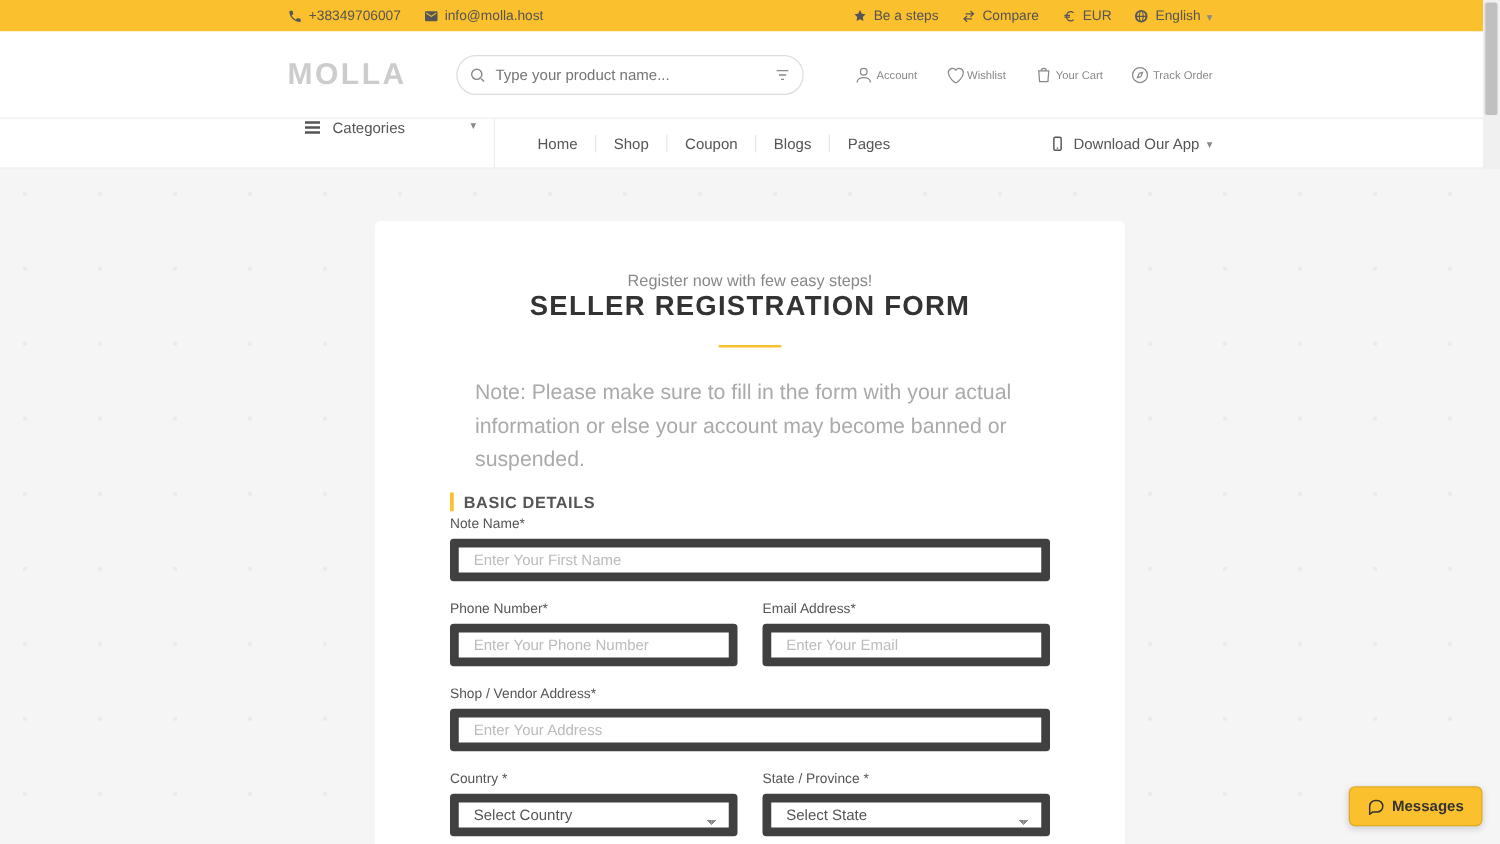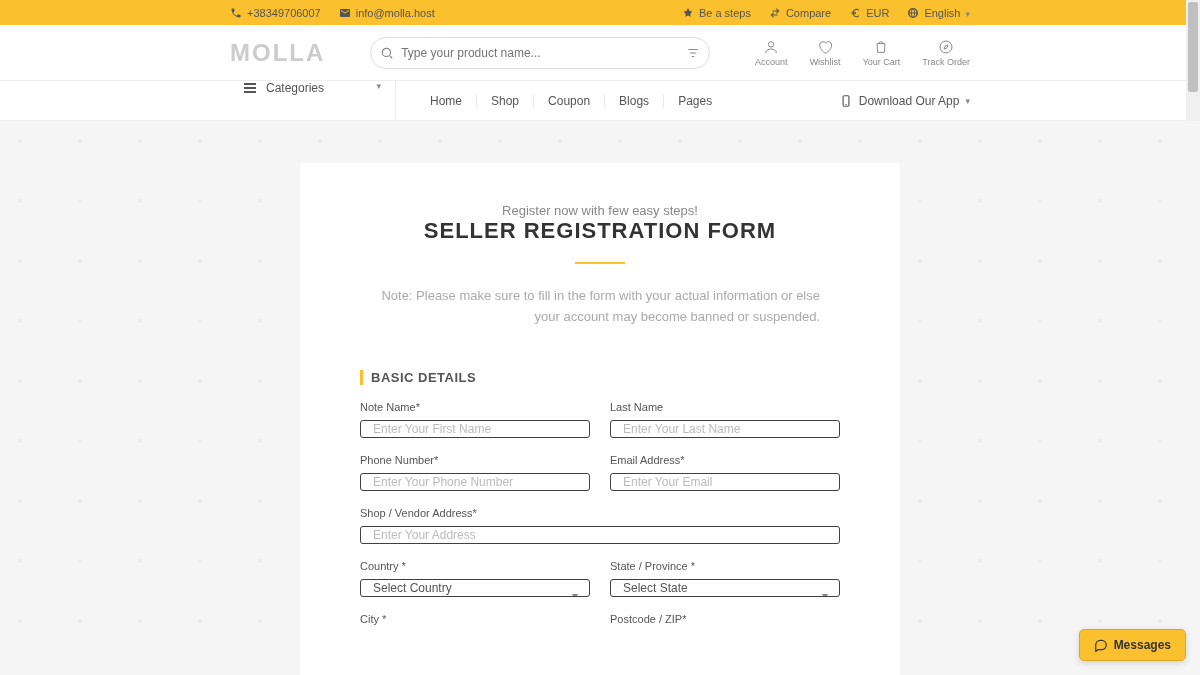--- a/index.html
+++ b/index.html
@@ -1,50 +1,50 @@
 <!DOCTYPE html>
 <html><head>
 <meta charset="utf-8">
 <style>
 *{margin:0;padding:0;box-sizing:border-box;font-family:Arial,Helvetica,sans-serif}
 body{background:#fff;color:#333}
 .topbar{background:#fbc02d;height:25px;display:flex;align-items:center;padding:0 230px;font-size:11px;color:#555;justify-content:space-between}
 .topbar-left,.topbar-right{display:flex;align-items:center;gap:18px}
 .topbar-item{display:flex;align-items:flex-end;gap:5px;cursor:pointer}
 .topbar svg{width:12px;height:12px;fill:#555}
-.header{height:56px;display:flex;align-items:center;padding:0 230px;justify-content:space-between;border-bottom:1px solid #eee}
+.header{height:70px;display:flex;align-items:center;padding:0 230px;justify-content:space-between;border-bottom:1px solid #eee}
 .logo{color:#ccc;font-size:24px;font-weight:700;letter-spacing:2px;display:flex;align-items:center}
 .search-wrap{flex:1;max-width:340px;margin:0 40px;position:relative}
 .search-input{width:100%;height:32px;border:1px solid #ddd;border-radius:16px;padding:0 40px 0 30px;font-size:12px;color:#888}
 .search-icon{position:absolute;left:10px;top:50%;transform:translateY(-50%)}
 .filter-icon{position:absolute;right:10px;top:50%;transform:translateY(-50%)}
 .header-actions{display:flex;gap:22px}
-.header-action{display:flex;flex-direction:column;align-items:center;gap:2px;cursor:pointer}
+.header-action{display:flex;flex-direction:row;align-items:center;gap:2px;cursor:pointer}
 .header-action svg{width:16px;height:16px;stroke:#888;fill:none;stroke-width:1.5}
 .header-action span{font-size:9px;color:#888}
 .navbar{height:40px;display:flex;align-items:center;padding:0 230px;border-bottom:1px solid #eee}
 .categories-btn{width:166px;height:40px;display:flex;align-items:flex-start;gap:10px;padding:0 14px;border-right:1px solid #eee;font-size:12px;color:#555;cursor:pointer;justify-content:space-between}
 .cat-left{display:flex;align-items:center;gap:10px}
 .nav-links{display:flex;gap:0;margin-left:20px}
 .nav-links a{font-size:12px;color:#555;padding:0 14px;border-right:1px solid #e8e8e8;text-decoration:none}
 .nav-links a:last-child{border-right:none}
 .download-app{margin-left:auto;font-size:12px;color:#555;display:flex;align-items:center;gap:6px;cursor:pointer}
 .hero-bg{background:#f5f5f5;min-height:600px;padding-top:42px;position:relative}
 .hero-pattern{position:absolute;inset:0;opacity:0.04;background-image:radial-gradient(circle at 20px 20px,#000 2px,transparent 2px);background-size:60px 60px}
 .form-card{width:600px;margin:0 auto;background:#fff;border-radius:4px;padding:40px 60px;position:relative;z-index:1}
 .form-subtitle{text-align:center;font-size:13px;color:#888;}
 .form-title{text-align:center;font-size:22px;font-weight:700;color:#333;letter-spacing:1px}
 .title-underline{width:50px;height:2px;background:#fbc02d;margin:18px auto 22px}
-.form-note{text-align:right;font-size:13px;color:#aaa;line-height:1.6;margin-bottom:42px;padding:0 20px}
-.section-title{font-size:13px;font-weight:700;color:#555;border-left:3px solid #fbc02d;padding-left:8px;margin-bottom:16px;letter-spacing:0.5px}
+.form-note{text-align:left;font-size:17px;color:#aaa;line-height:1.6;margin-bottom:12px;padding:0 20px}
+.section-title{font-size:13px;font-weight:700;color:#555;border-left:3px solid #fbc02d;padding-left:8px;margin-bottom:4px;letter-spacing:0.5px}
 .form-row{display:flex;gap:20px;margin-bottom:16px}
 .form-group{flex:1}
 .form-group.full{flex:0 0 100%}
 .form-label{font-size:11px;color:#555;display:block;margin-bottom:6px}
-.form-input,.form-select{width:100%;height:18px;border:1px solid #404040;border-radius:3px;padding:0 12px;font-size:12px;color:#555;background:#fff}
+.form-input,.form-select{width:100%;height:34px;border:7px solid #404040;border-radius:3px;padding:0 12px;font-size:12px;color:#555;background:#fff}
 .form-input::placeholder{color:#bbb}
 .form-select{appearance:none;background-image:linear-gradient(45deg,transparent 50%,#888 50%),linear-gradient(135deg,#888 50%,transparent 50%);background-position:calc(100% - 14px) 14px,calc(100% - 10px) 14px;background-size:4px 4px,4px 4px;background-repeat:no-repeat;cursor:pointer}
 .messages-widget{position:fixed;bottom:14px;right:14px;background:#fbc02d;color:#333;border:1px solid #e0a820;border-radius:5px;padding:8px 14px;font-size:12px;font-weight:600;display:flex;align-items:center;gap:6px;cursor:pointer;box-shadow:0 2px 6px rgba(0,0,0,0.15)}
 .scrollbar{position:fixed;right:0;top:0;width:14px;height:100%;background:#f0f0f0}
 .scrollbar-thumb{position:absolute;right:2px;top:2px;width:10px;height:90px;background:#c0c0c0;border-radius:2px}
 .hamburger{display:inline-flex;flex-direction:column;gap:2px}
 .hamburger span{width:12px;height:2px;background:#555}
 .chev{font-size:9px;color:#888}
 </style>
 </head>
@@ -178,24 +178,20 @@
     <div class="title-underline"></div>
     <div class="form-note">Note: Please make sure to fill in the form with your actual information or else your account may become banned or suspended.</div>
 
     <div class="section-title">BASIC DETAILS</div>
 
     <div class="form-row">
       <div class="form-group">
         <label class="form-label">Note Name*</label>
         <input class="form-input" placeholder="Enter Your First Name" style="">
       </div>
-      <div class="form-group">
-        <label class="form-label">Last Name</label>
-        <input class="form-input" placeholder="Enter Your Last Name" style="">
-      </div>
     </div>
 
     <div class="form-row">
       <div class="form-group">
         <label class="form-label">Phone Number*</label>
         <input class="form-input" placeholder="Enter Your Phone Number" style="">
       </div>
       <div class="form-group">
         <label class="form-label">Email Address*</label>
         <input class="form-input" placeholder="Enter Your Email" style="">

